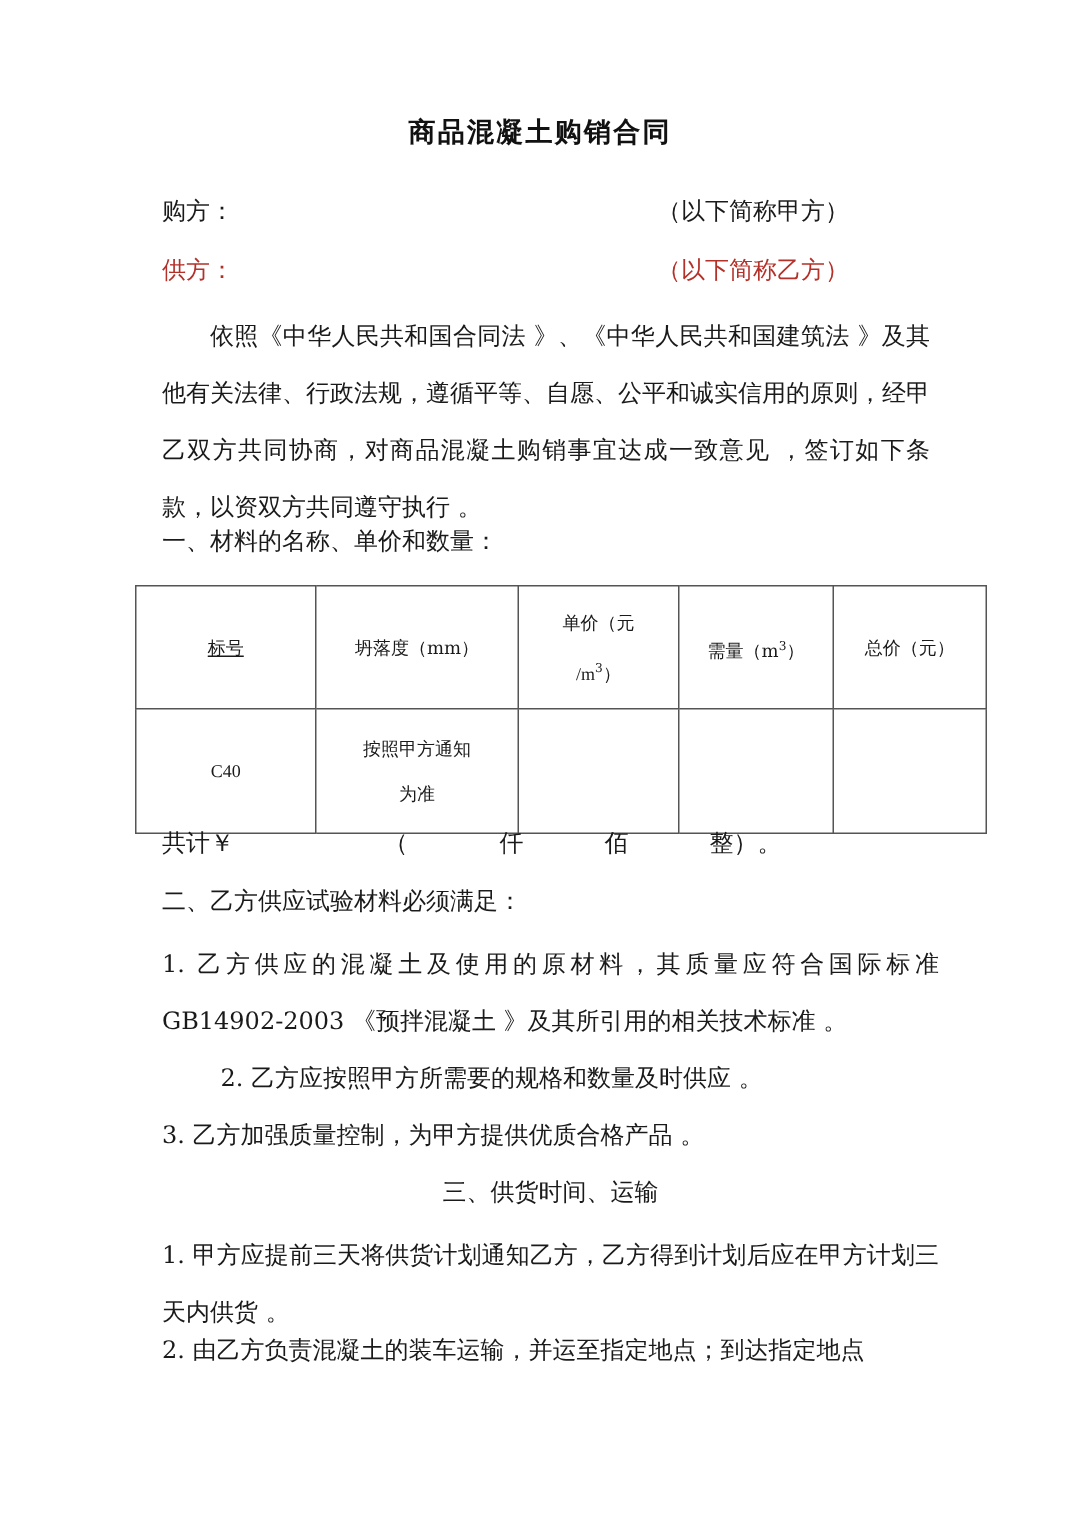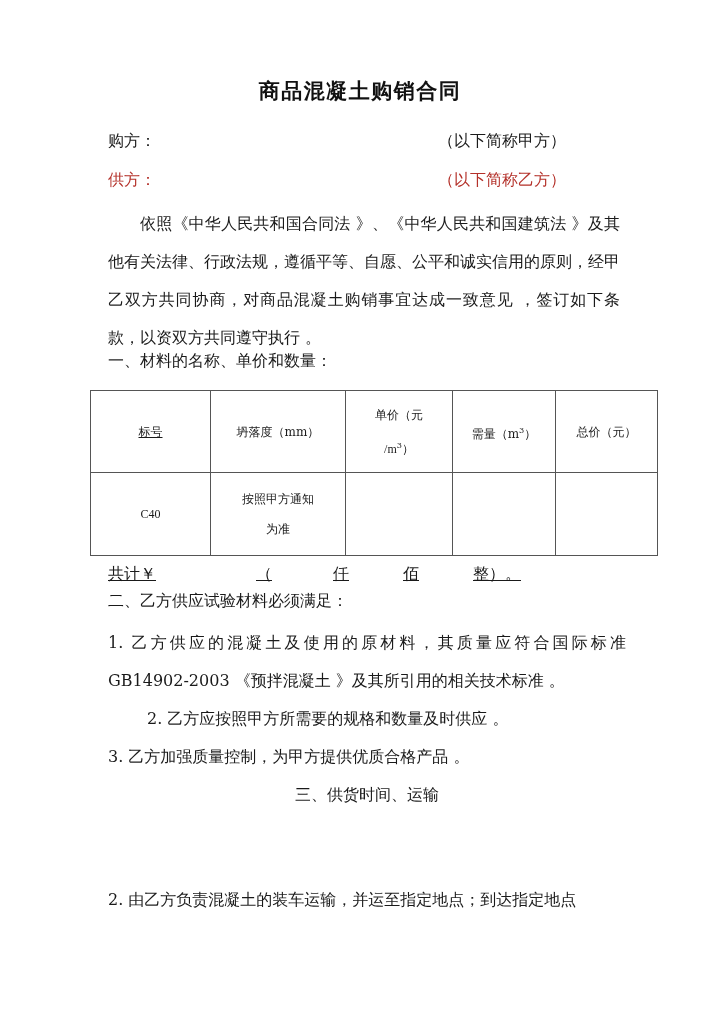--- a/index.html
+++ b/index.html
@@ -23,21 +23,21 @@
     background: #ffffff;
   }
 
   
   .doc-title {
     position: absolute;
     left: 0;
     top: 78px;
     width: 720px;
     text-align: center;
-    font-size: 21px;
+    font-size: 18px;
     font-weight: bold;
     letter-spacing: 1.5px;
     color: #111111;
     line-height: 1.2;
   }
 
   
   .party-row {
     position: absolute;
     left: 108px;
@@ -120,21 +120,21 @@
   
   .total-line {
     position: absolute;
     left: 108px;
     top: 548px;
     width: 520px;
     font-size: 16px;
     line-height: 1.3;
     white-space: nowrap;
   }
-  .total-line .seg { position: absolute; top: 16px; text-decoration: underline; }
+  .total-line .seg { position: absolute; top: 4px; }
   .seg-a { left: 0px; }
   .seg-b { left: 148px; }
   .seg-c { left: 225px; }
   .seg-d { left: 295px; }
   .seg-e { left: 365px; }
 </style>
 </head>
 <body>
 
 <div class="page">
@@ -191,16 +191,17 @@
   <div class="bodyline" style="top:591px;">二、乙方供应试验材料必须满足：</div>
 
   <div class="bodypara" style="top:624px; width:518px;">1.  乙方供应的混凝土及使用的原材料，其质量应符合国际标准 GB14902-2003 《预拌混凝土 》及其所引用的相关技术标准 。</div>
 
   <div class="bodyline" style="top:709px;margin-left:39px;">2.  乙方应按照甲方所需要的规格和数量及时供应 。</div>
 
   <div class="bodyline" style="top:747px;">3.  乙方加强质量控制，为甲方提供优质合格产品 。</div>
 
   <div class="bodyline" style="top:785px;text-align:center;">三、供货时间、运输</div>
 
+  <div class="bodypara" style="top:818px; width:518px;">1.  甲方应提前三天将供货计划通知乙方，乙方得到计划后应在甲方计划三天内供货 。</div>
 
   <div class="bodyline" style="top:890px;">2.  由乙方负责混凝土的装车运输，并运至指定地点；到达指定地点</div>
 
 </div>
 
 </body></html>

